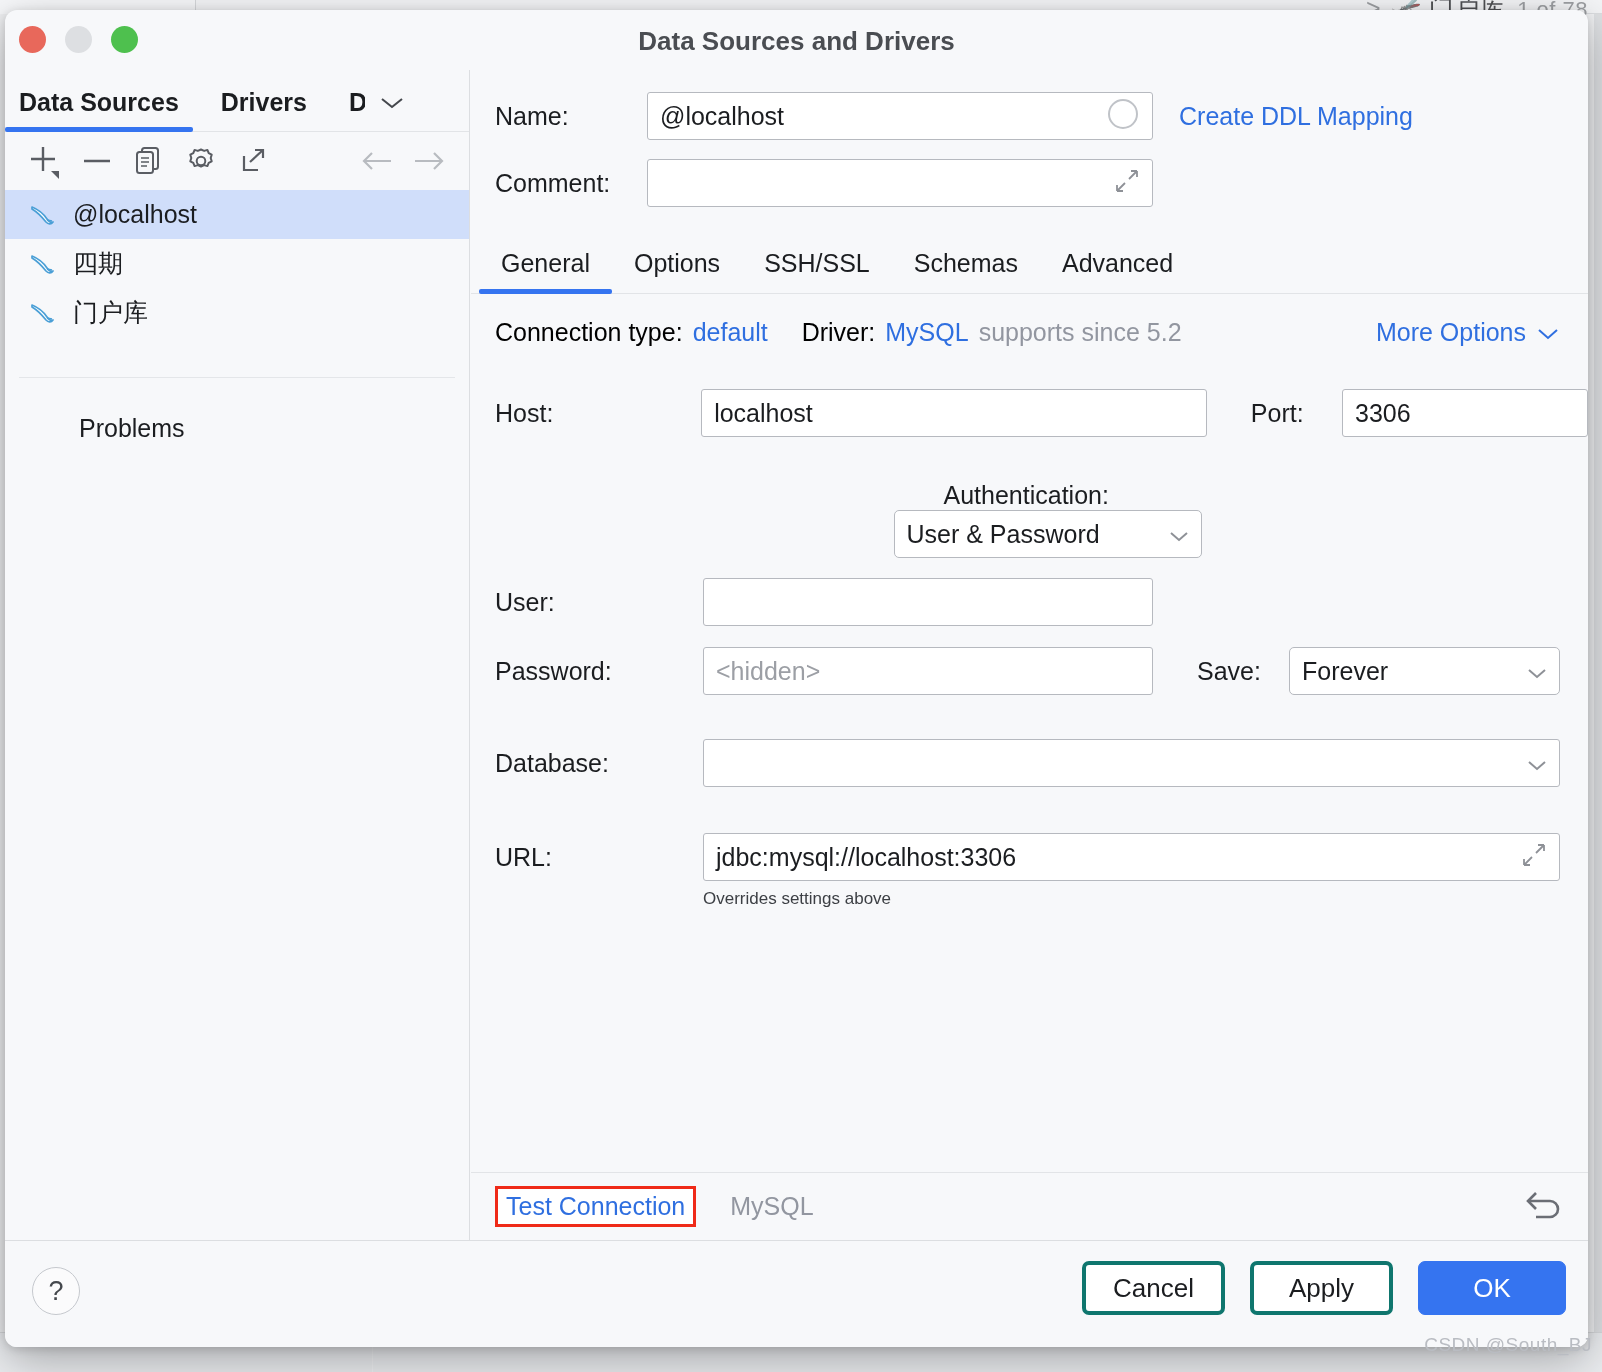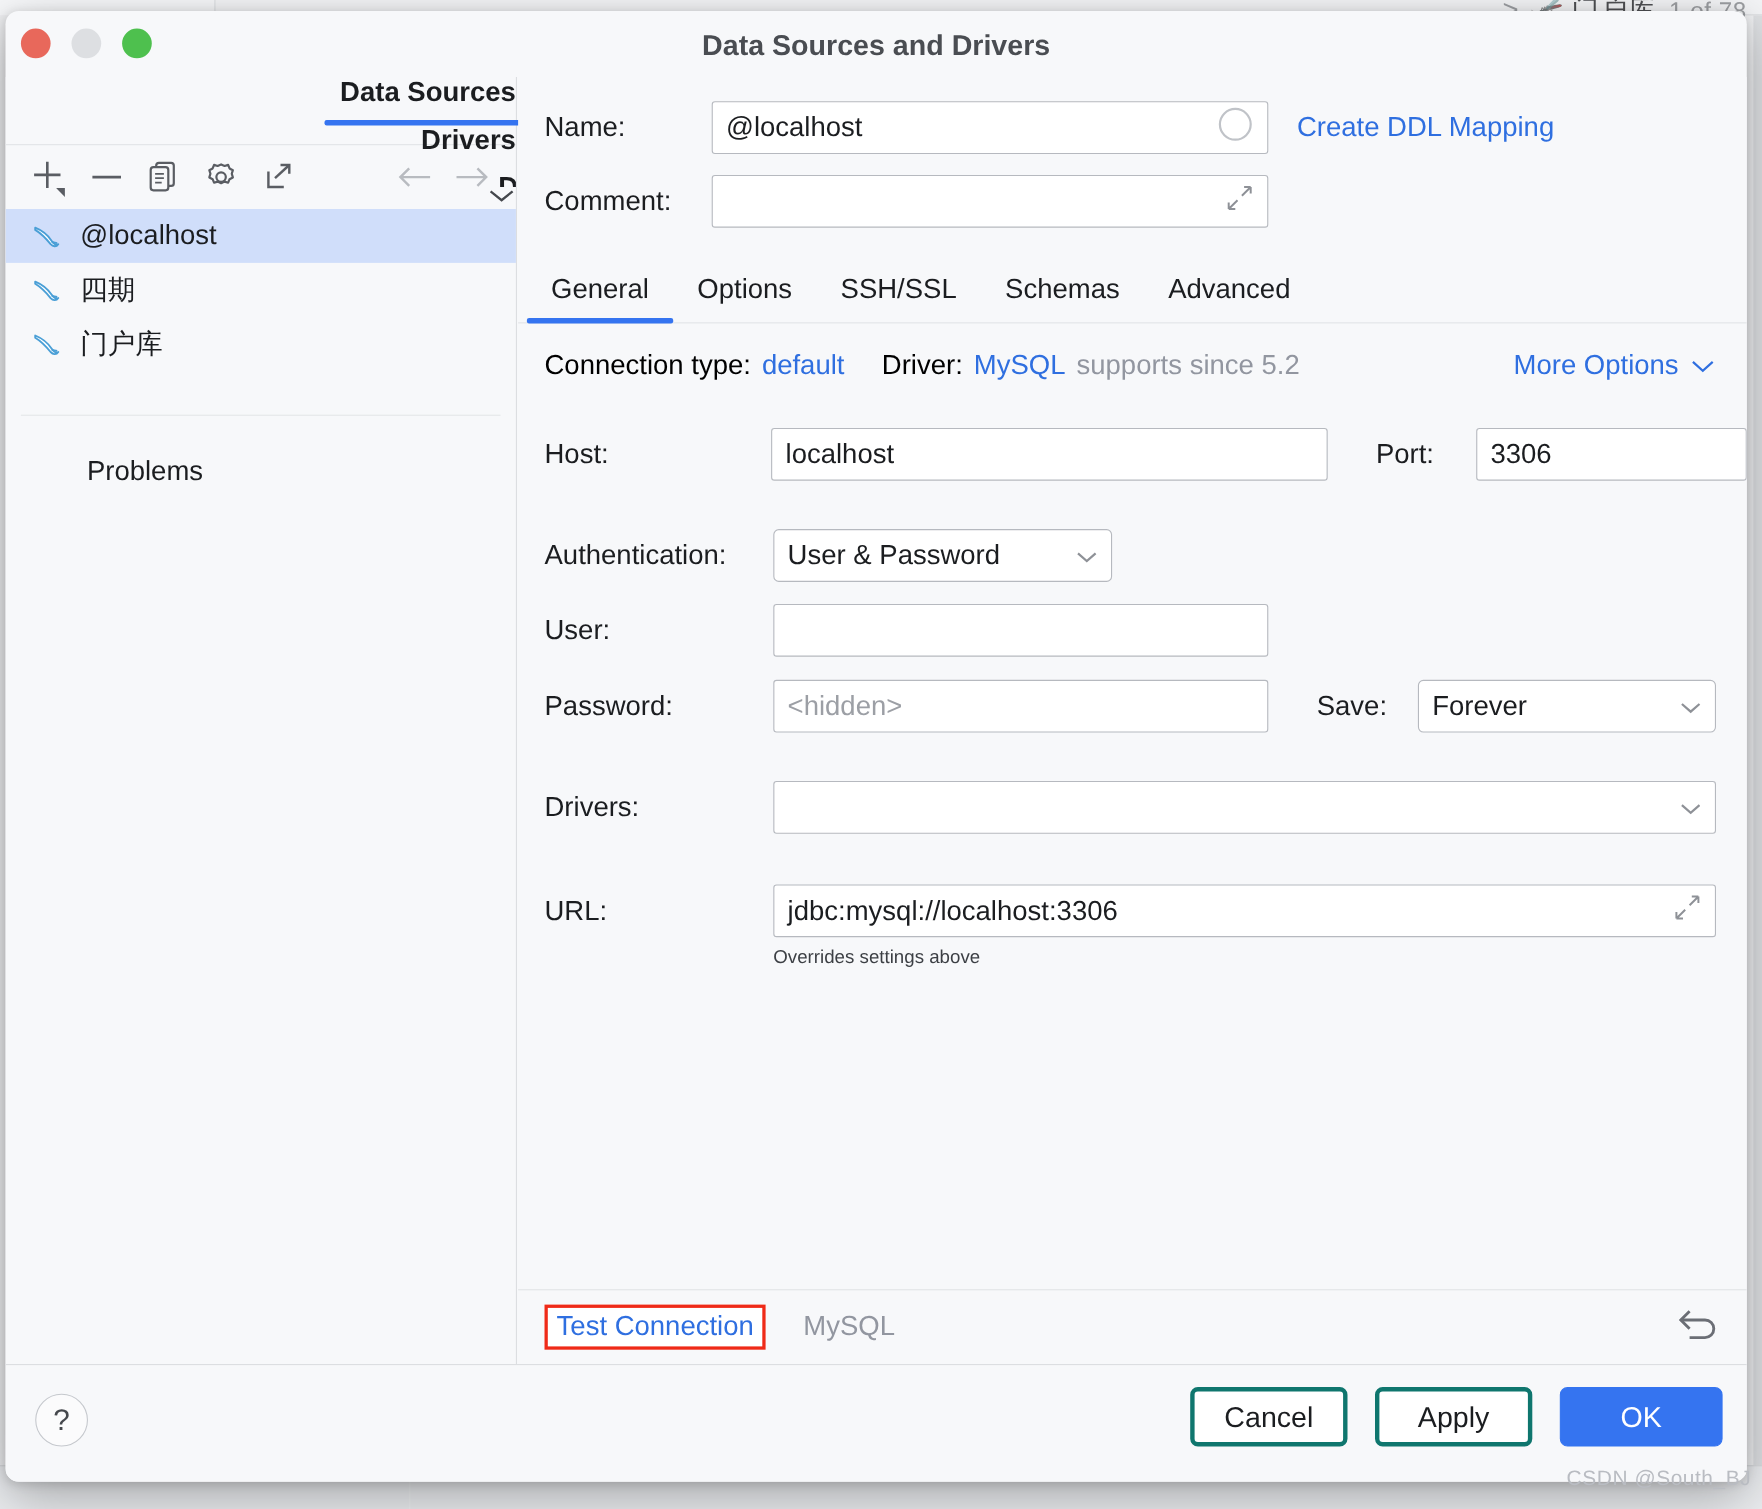--- a/index.html
+++ b/index.html
@@ -54,21 +54,20 @@
   }
 
   
   #leftpane {
     position: absolute; left: 0; top: 60px; width: 465px; bottom: 107px;
     background: #f7f8fa; border-right: 1px solid #dcdee1;
   }
   .tabs-row {
     position: relative; height: 62px; display: flex; align-items: flex-end;
     border-bottom: 1px solid #e2e4e7;
-    flex-direction: column;
   }
   .ltab {
     font-size: 25px; font-weight: bold; color: #1b1d20;
     padding: 0 0 14px 0; margin-left: 18px; position: relative; white-space: nowrap;
   }
   .ltab:first-child { margin-left: 14px; }
   .ltab.active::after {
     content: ""; position: absolute; left: -14px; right: -14px; bottom: -1px;
     height: 5px; background: #3574f0; border-radius: 2px;
   }
@@ -333,21 +332,21 @@
       <div class="flabel" style="width:208px">Host:</div>
       <div class="field" style="width:510px">
         <span>localhost</span>
       </div>
       <div class="flabel" style="margin-left:44px; width:92px">Port:</div>
       <div class="field" style="width:248px">
         <span>3306</span>
       </div>
     </div>
 
-    <div class="frow" style="padding:44px 0 0 24px;">
+    <div class="frow" style="padding:44px 0 0 36px;flex-direction:column;">
       <div class="flabel" style="width:208px">Authentication:</div>
       <div class="combo" style="width:308px">
         <span>User &amp; Password</span>
         <span class="chev">
           <svg width="24" height="14" viewBox="0 0 24 14">
               <path d="M4 4 L12 11 L20 4" fill="none" stroke="#8e9197" stroke-width="2"></path>
             </svg>
         </span>
       </div>
     </div>
@@ -369,21 +368,21 @@
         <span>Forever</span>
         <span class="chev">
           <svg width="24" height="14" viewBox="0 0 24 14">
               <path d="M4 4 L12 11 L20 4" fill="none" stroke="#8e9197" stroke-width="2"></path>
             </svg>
         </span>
       </div>
     </div>
 
     <div class="frow" style="padding:44px 28px 0 24px;">
-      <div class="flabel" style="width:208px">Drivers:</div>
+      <div class="flabel" style="width:208px">Database:</div>
       <div class="combo" style="flex:1; border-radius:3px;">
         <span></span>
         <span class="chev">
           <svg width="24" height="14" viewBox="0 0 24 14">
               <path d="M4 4 L12 11 L20 4" fill="none" stroke="#8e9197" stroke-width="2"></path>
             </svg>
         </span>
       </div>
     </div>
 

